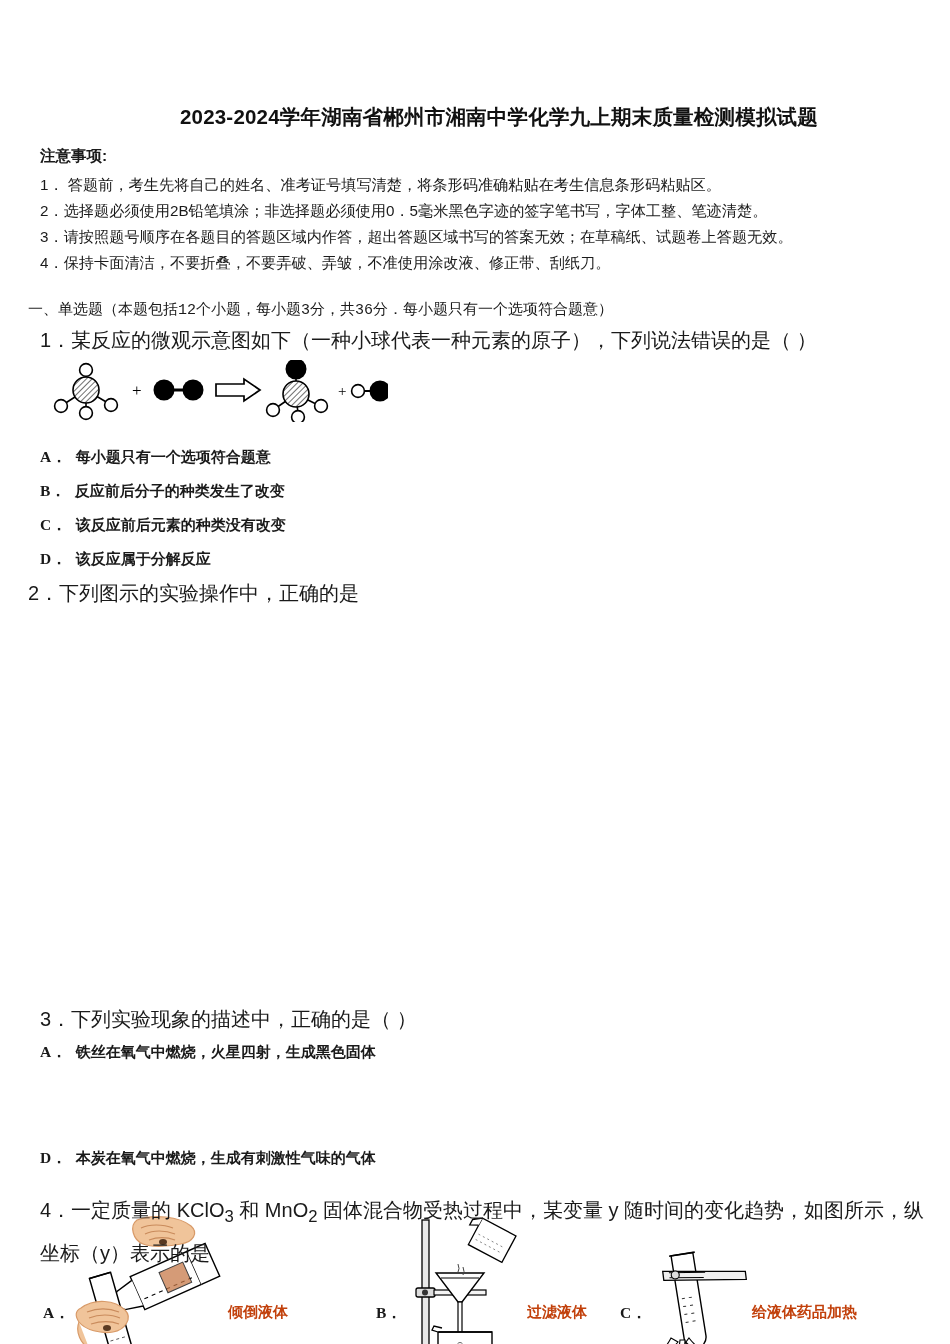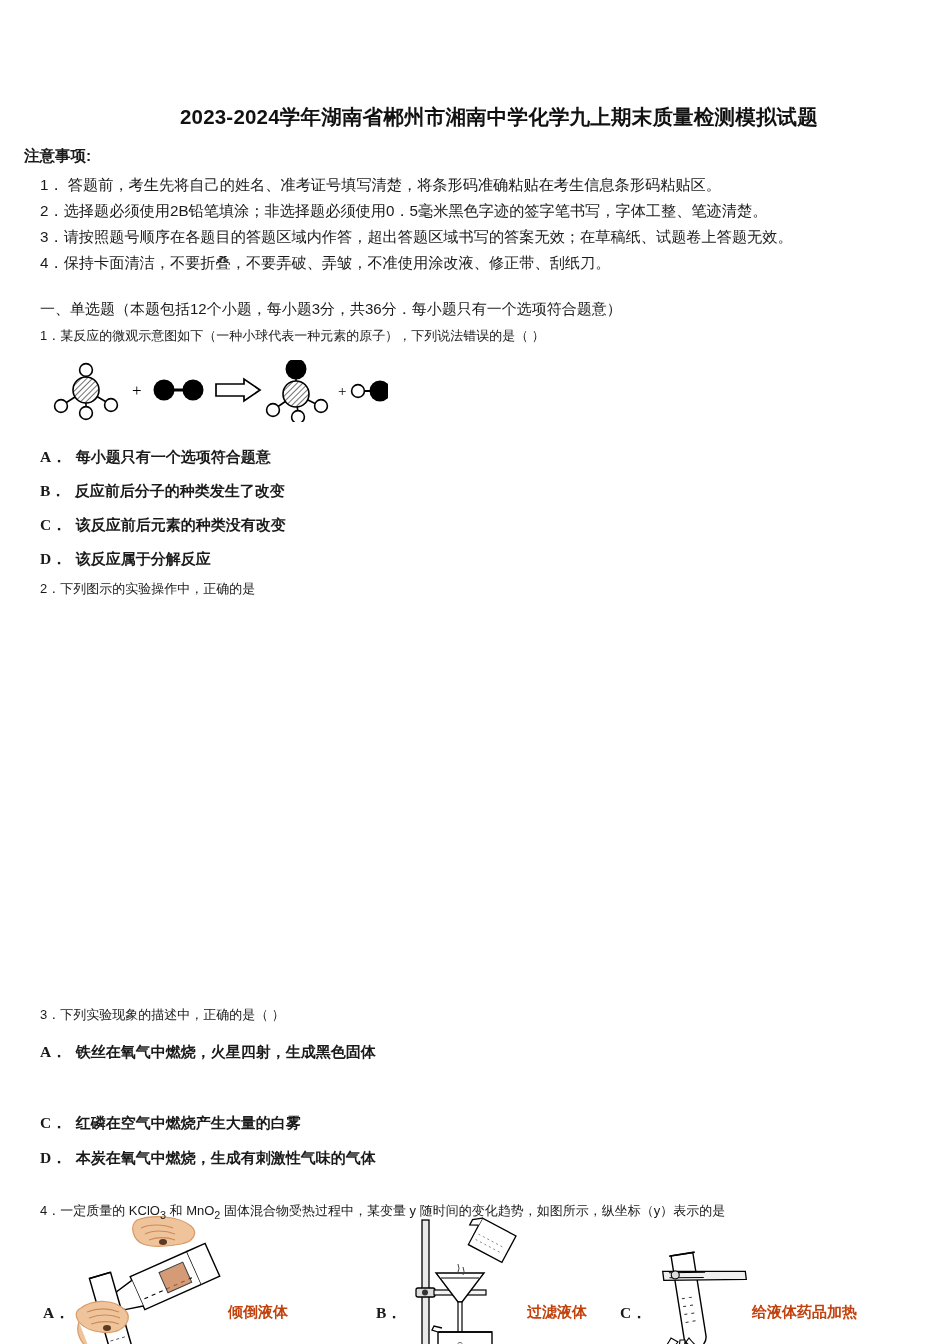--- a/index.html
+++ b/index.html
@@ -28,53 +28,53 @@
     text-align: center;
     font-family: "Liberation Sans", "DejaVu Sans", sans-serif;
     font-weight: bold;
     font-size: 20.5px;
     letter-spacing: 0.2px;
     color: #111;
     padding-left: 24px;
   }
   .notice-head {
     position: absolute;
-    left: 24px; top: 146px;
+    left: 40px; top: 146px;
     font-family: Liberation Sans, sans-serif;
     font-weight: bold;
     font-size: 15.5px;
     color: #1a1a1a;
   }
   .notice-list {
     position: absolute;
     left: 40px; top: 172px;
     width: 880px;
   }
   .notice-item {
     font-family: "Liberation Sans", "DejaVu Sans", sans-serif;
     font-size: 15.2px;
     line-height: 26px;
     color: #1a1a1a;
     white-space: nowrap;
   }
   .sec-head {
     position: absolute;
-    left: 40px; top: 300px;
-    font-family: Liberation Sans, sans-serif;
+    left: 28px; top: 300px;
+    font-family: Liberation Mono, monospace;
     font-size: 15px;
     color: #1a1a1a;
   }
   .q-stem {
     position: absolute;
     font-family: "Liberation Sans", "DejaVu Sans", sans-serif;
-    font-size: 13px;
+    font-size: 20px;
     color: #1a1a1a;
   }
   .q1-stem { left: 40px; top: 327px; }
-  .q2-stem { left: 40px; top: 580px; }
+  .q2-stem { left: 28px; top: 580px; }
   .q3-stem { left: 40px; top: 1006px; }
   .q4-stem {
     left: 40px; top: 1192px;
     width: 885px;
     line-height: 37px;
     white-space: normal;
   }
   .opt {
     position: absolute;
     font-family: "Liberation Serif", "DejaVu Serif", serif;
@@ -341,22 +341,19 @@
     <div class="exp-label lbl-c">C．</div>
     <div class="exp-caption cap-c">给液体药品加热</div>
 
   </div>
 
   <div class="q-stem q3-stem">3．下列实验现象的描述中，正确的是（    ）</div>
 
   <div class="opt q3-a">
     <span class="ltr">A．</span><span class="txt">铁丝在氧气中燃烧，火星四射，生成黑色固体</span>
   </div>
-  <div class="opt q3-c">
-    <span class="ltr">C．</span><span class="txt">红磷在空气中燃烧产生大量的白雾</span>
-  </div>
   <div class="opt q3-d">
     <span class="ltr">D．</span><span class="txt">本炭在氧气中燃烧，生成有刺激性气味的气体</span>
   </div>
 
   <div class="q-stem q4-stem"><span>4．一定质量的 KClO</span><sub>3</sub><span> 和 MnO</span><sub>2</sub><span> 固体混合物受热过程中，某变量 y 随时间的变化趋势，如图所示，纵坐标（y）表示的是</span></div>
 
 </div>
 
 </body></html>

